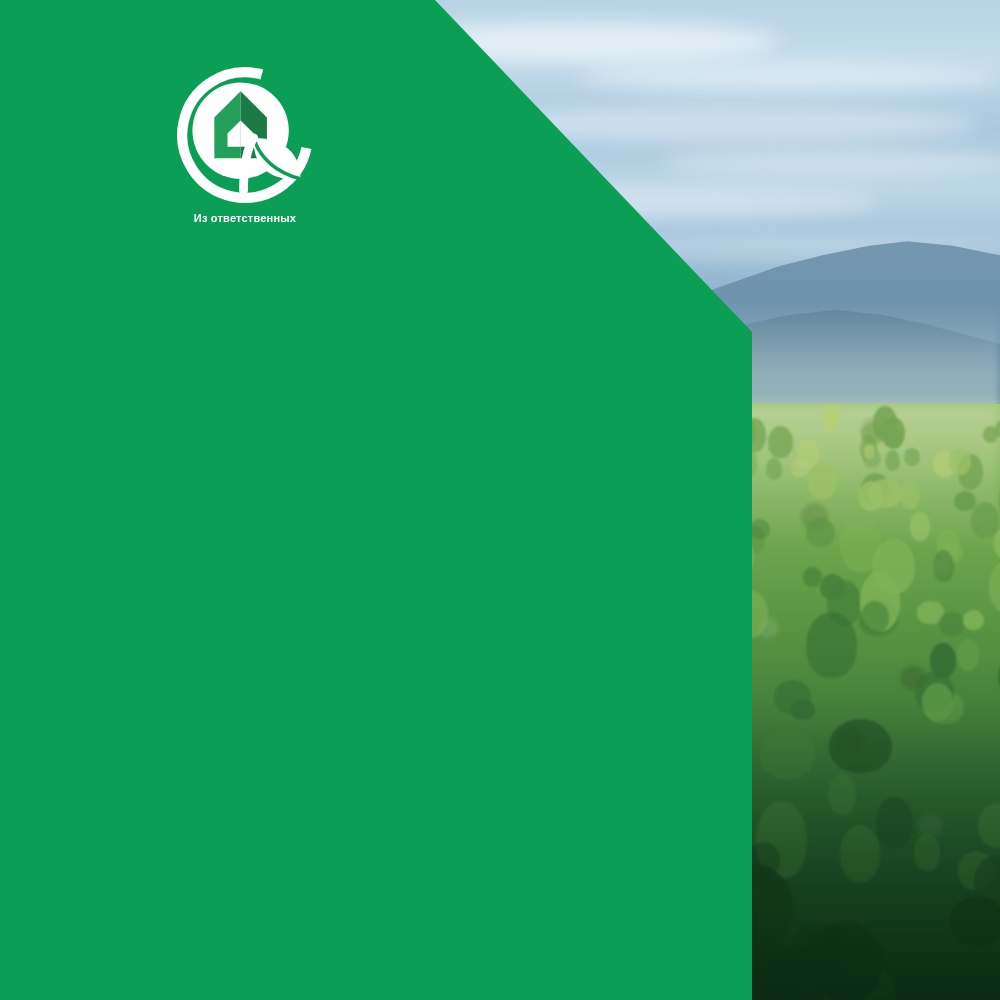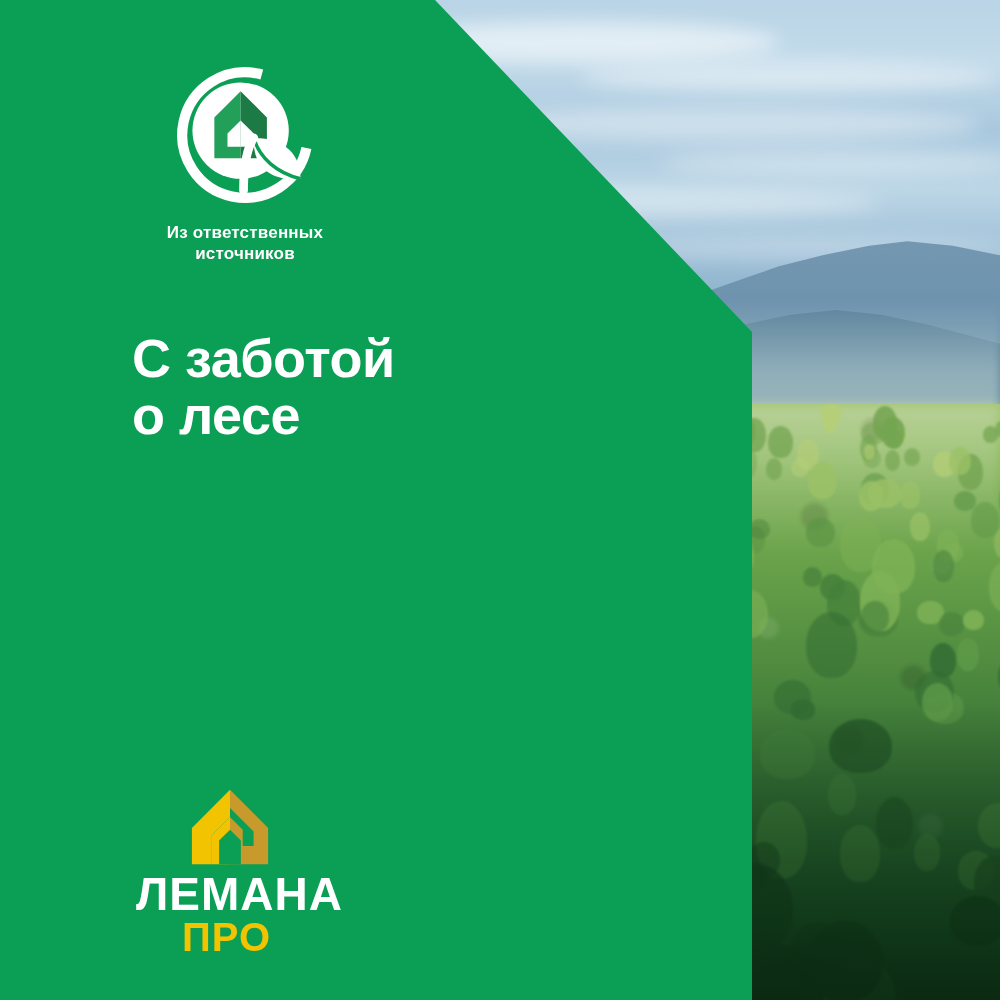--- a/index.html
+++ b/index.html
@@ -171,23 +171,22 @@
 
   
   .cert {
     position: absolute;
     left: 132px;
     top: 62px;
     width: 250px;
   }
   .cert-mark { width: 146px; height: 146px; display:block; margin-left: 40px; }
   .cert-caption {
-    margin-top: 14px;
     color: #ffffff;
-    font-size: 17px;
+    font-size: 11px;
     font-weight: bold;
     line-height: 21px;
     text-align: center;
     letter-spacing: .2px;
     width: 226px;
   }
 
   
   .headline {
     position: absolute;
@@ -424,34 +423,20 @@
 
         <path d="M47 40 L38 49 L38 58 L47 58 Z" fill="#ffffff"></path>
         <path d="M47 40 L56 49 L56 58 L47 58 Z" fill="#ffffff"></path>
 
         <path d="M56 52 C78 52 88 64 88 80 C68 82 55 72 56 52 Z" fill="#ffffff"></path>
         <path d="M56 52 C60 66 72 76 88 80" fill="none" stroke="#0B9E55" stroke-width="2.4"></path>
         <path d="M49 88 C49 70 52 58 56 52" fill="none" stroke="#ffffff" stroke-width="6" stroke-linecap="round"></path>
       </svg>
       <div class="cert-caption">
         <div>Из ответственных</div>
-        <div>источников</div>
       </div>
     </div>
 
-    <div class="headline">С заботой
-о лесе</div>
-
-
-    <div class="brand">
-      <svg class="brand-house" viewBox="0 0 100 86">
-        <path d="M50 2 L8 44 L8 84 L30 84 L30 52 L50 32 Z" fill="#F2C300"></path>
-        <path d="M50 2 L92 44 L92 84 L50 84 L50 32 L64 46 L64 64 L76 64 L76 48 L50 22 Z" fill="#C89A2B"></path>
-        <path d="M50 32 L30 52 L30 84 L50 84 Z" fill="#F2C300"></path>
-        <path d="M50 46 L38 58 L38 84 L50 84 Z" fill="#0B9E55"></path>
-        <path d="M50 46 L62 58 L62 84 L50 84 Z" fill="#0B9E55"></path>
-      </svg>
-      <div class="brand-name">ЛЕМАНА</div>
-      <div class="brand-sub">ПРО</div>
-    </div>
+
+
 
   </div>
 </div>
 
 </body></html>

